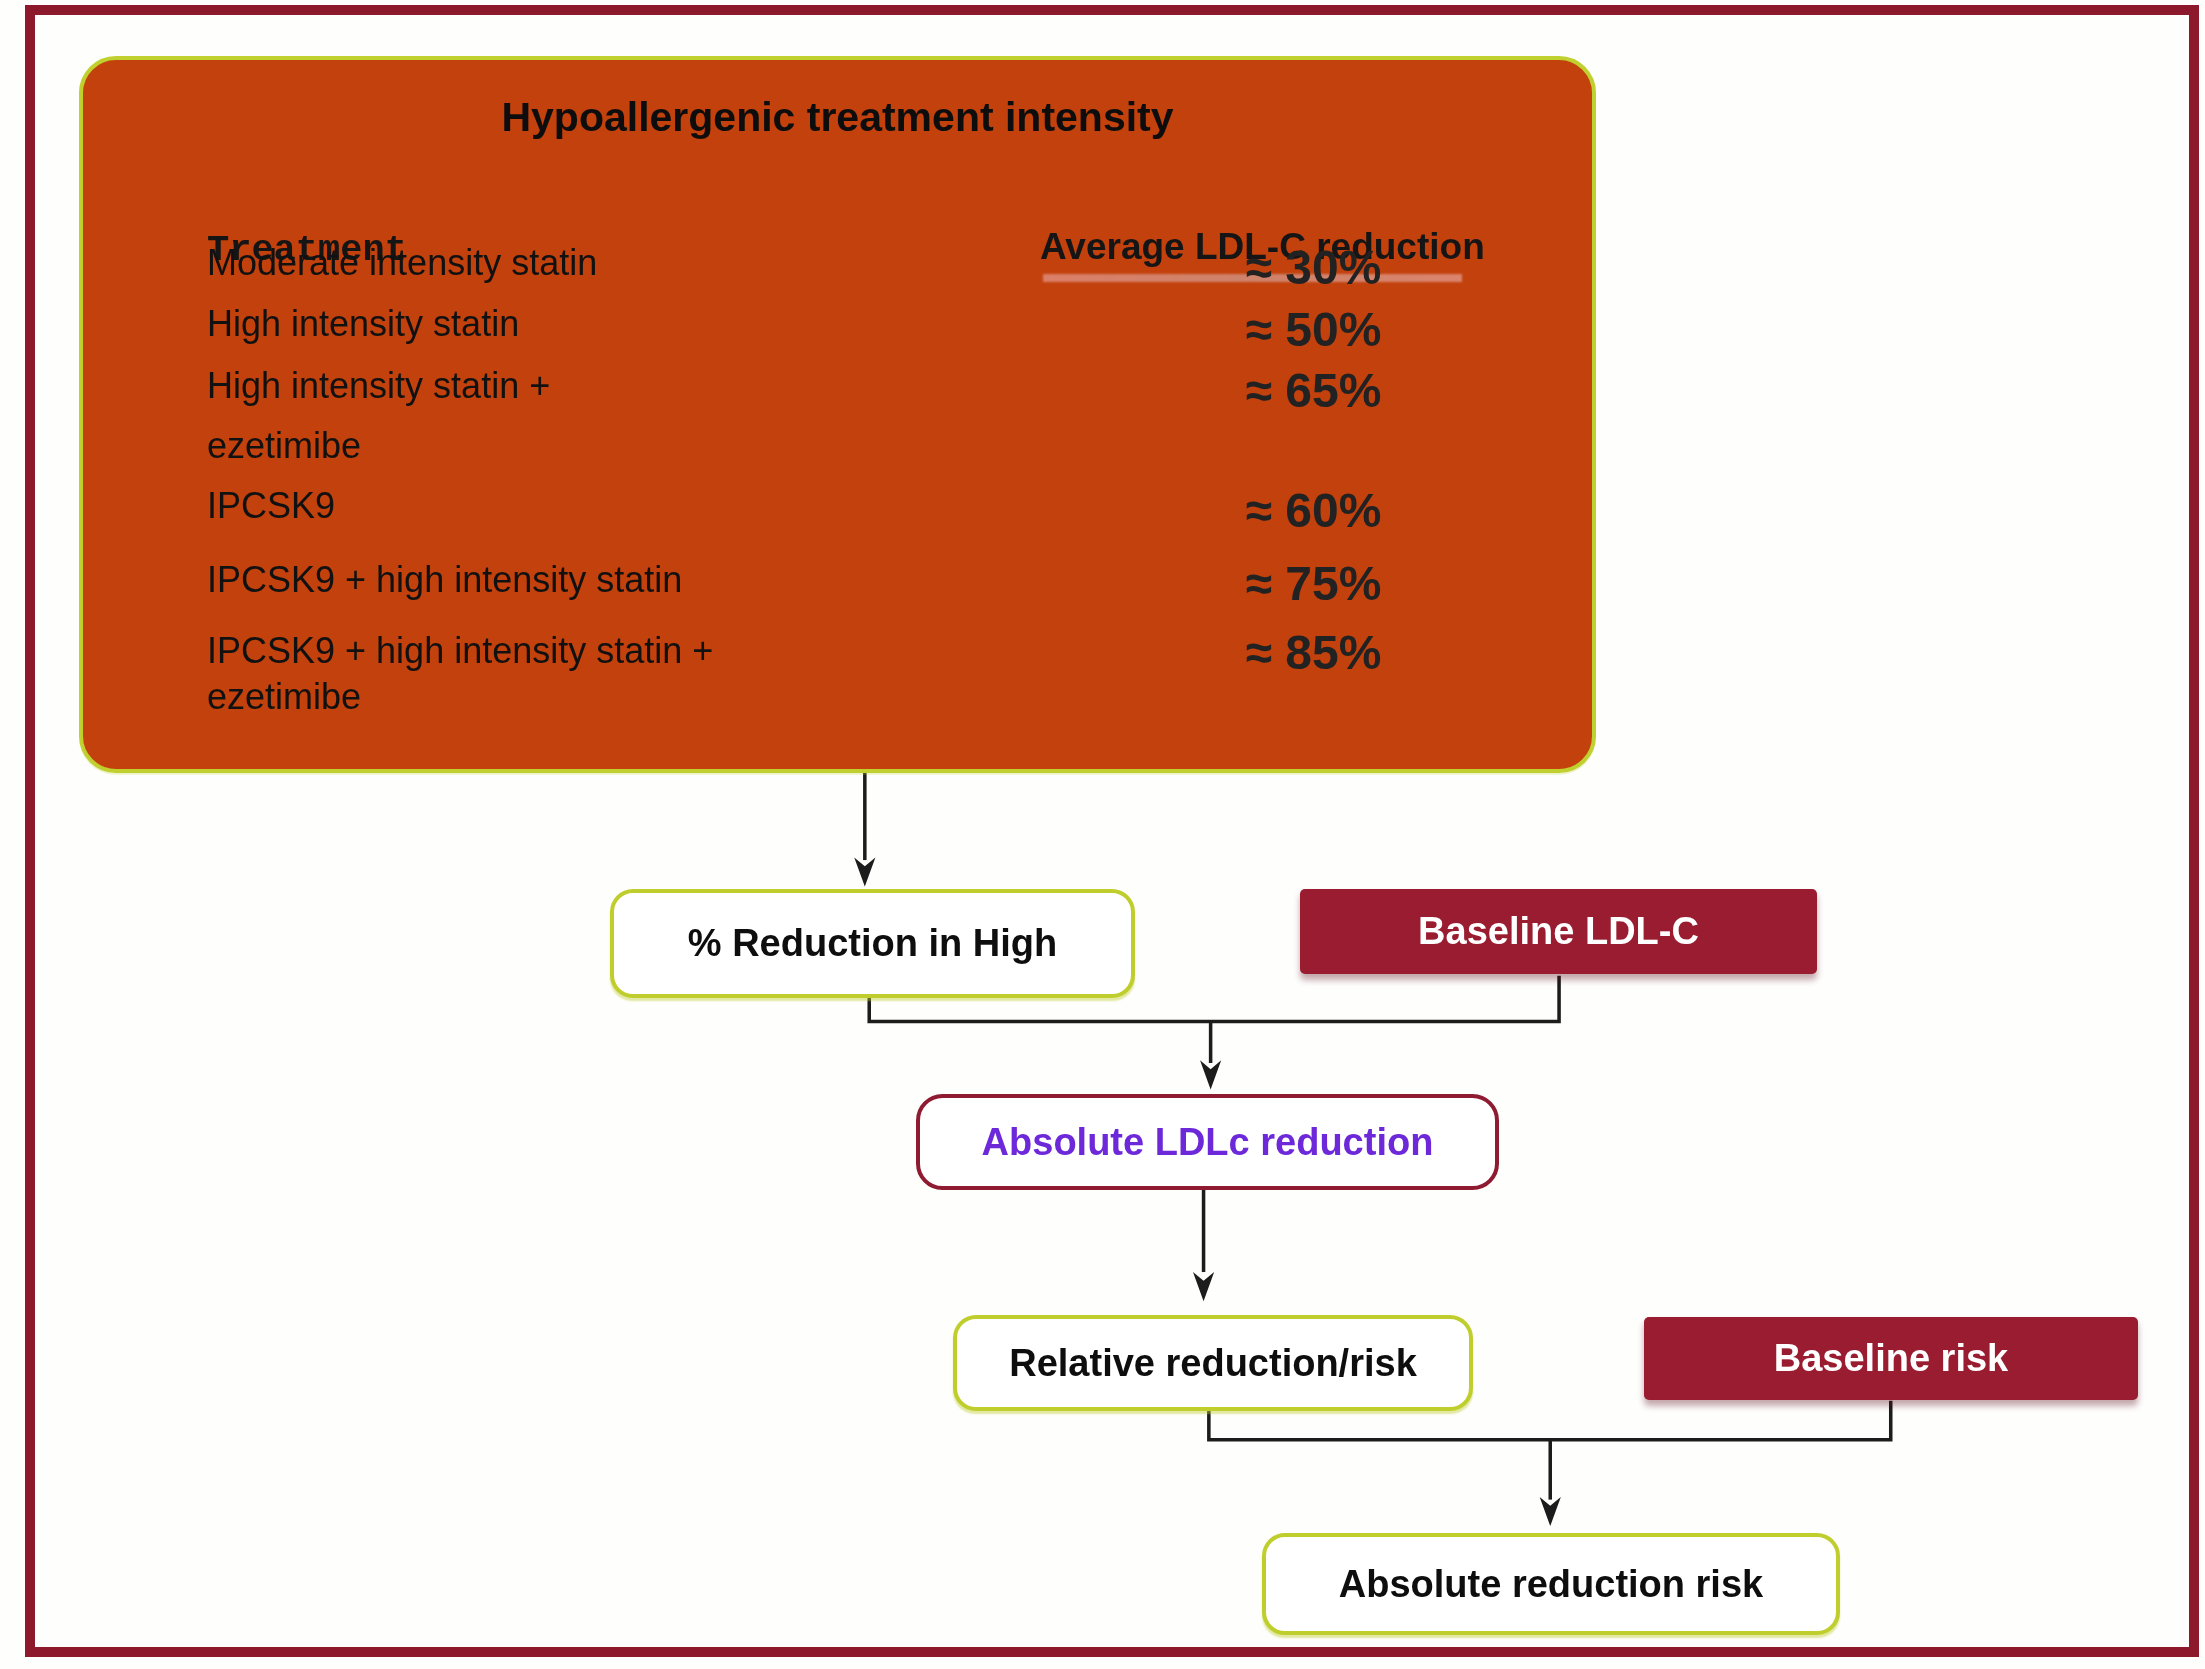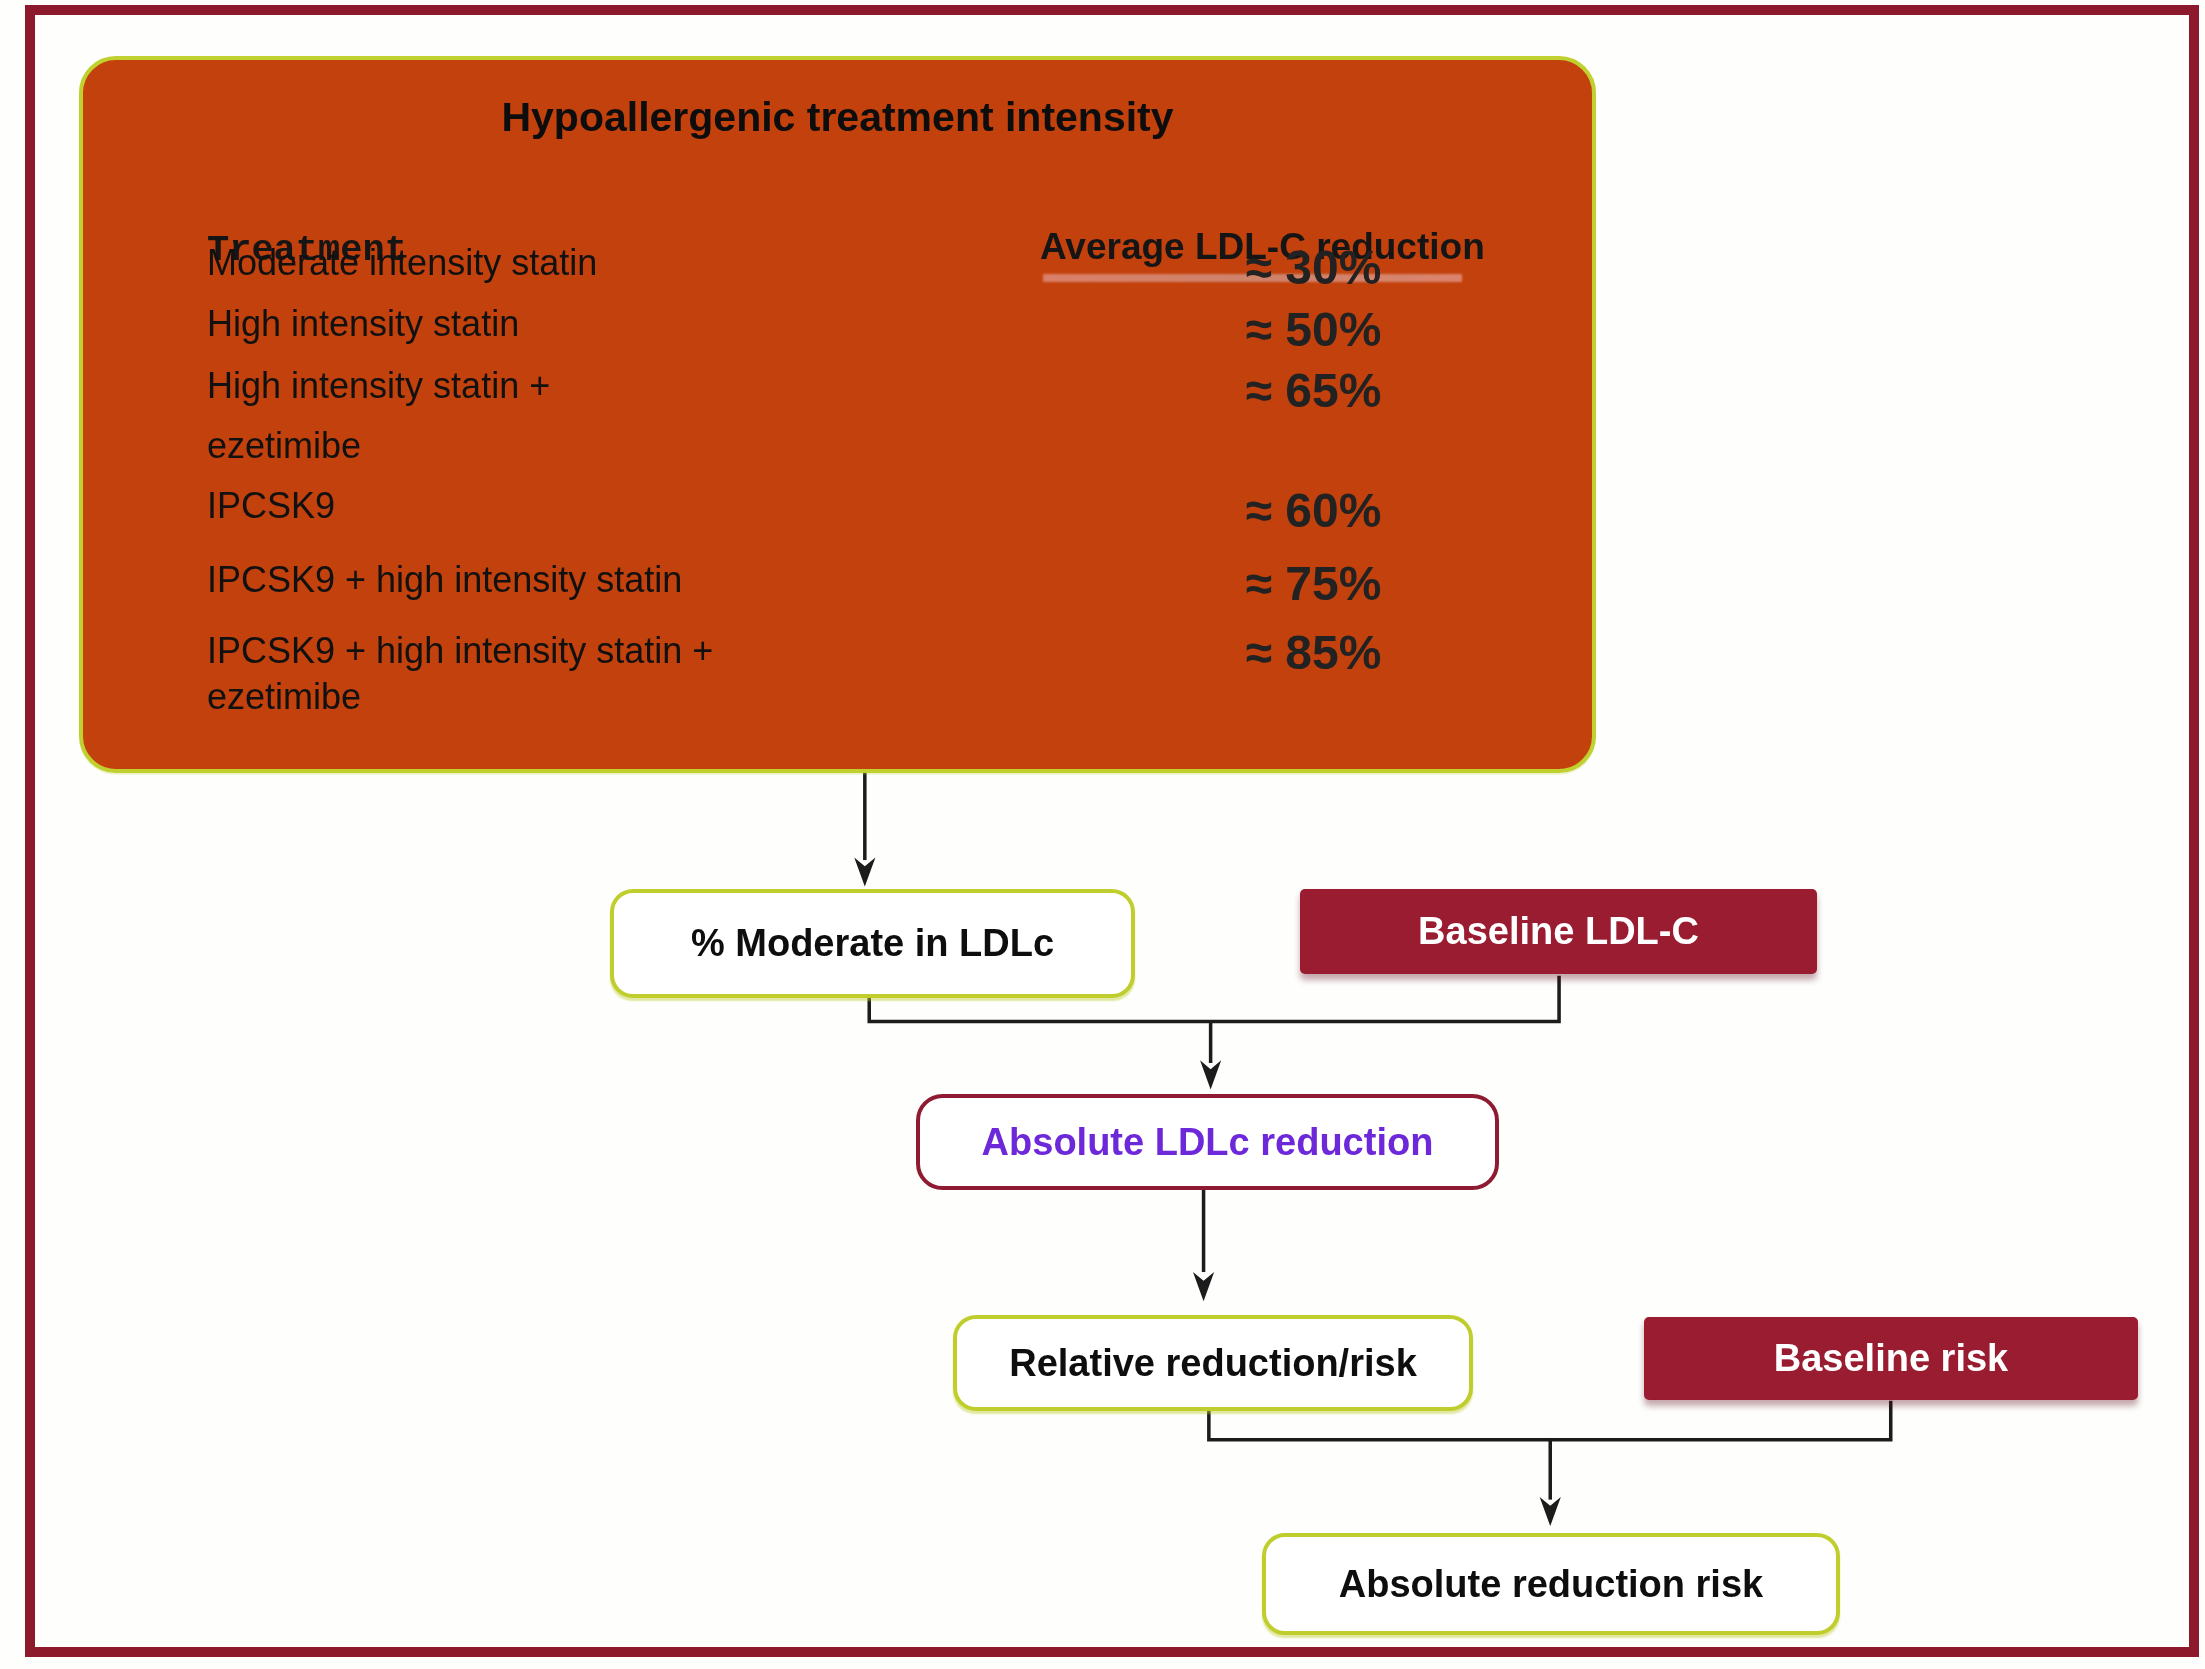--- a/index.html
+++ b/index.html
@@ -158,21 +158,21 @@
 
     <div class="t-val" style="top:180px;">≈ 30%</div>
     <div class="t-val" style="top:242px;">≈ 50%</div>
     <div class="t-val" style="top:303px;">≈ 65%</div>
     <div class="t-val" style="top:423px;">≈ 60%</div>
     <div class="t-val" style="top:496px;">≈ 75%</div>
     <div class="t-val" style="top:565px;">≈ 85%</div>
   </div>
 
   <div class="flow-box green" style="left:610px; top:889px; width:517px; height:101px;">
-    <span>% Moderate in LDLc</span>
+    <span>% Reduction in High</span>
   </div>
 
   <div class="flow-box maroon" style="left:1300px; top:889px; width:517px; height:85px;">
     <span>Baseline LDL-C</span>
   </div>
 
   <div class="flow-box maroon-outline" style="left:916px; top:1094px; width:575px; height:88px;">
     <span>Absolute LDLc reduction</span>
   </div>
 

